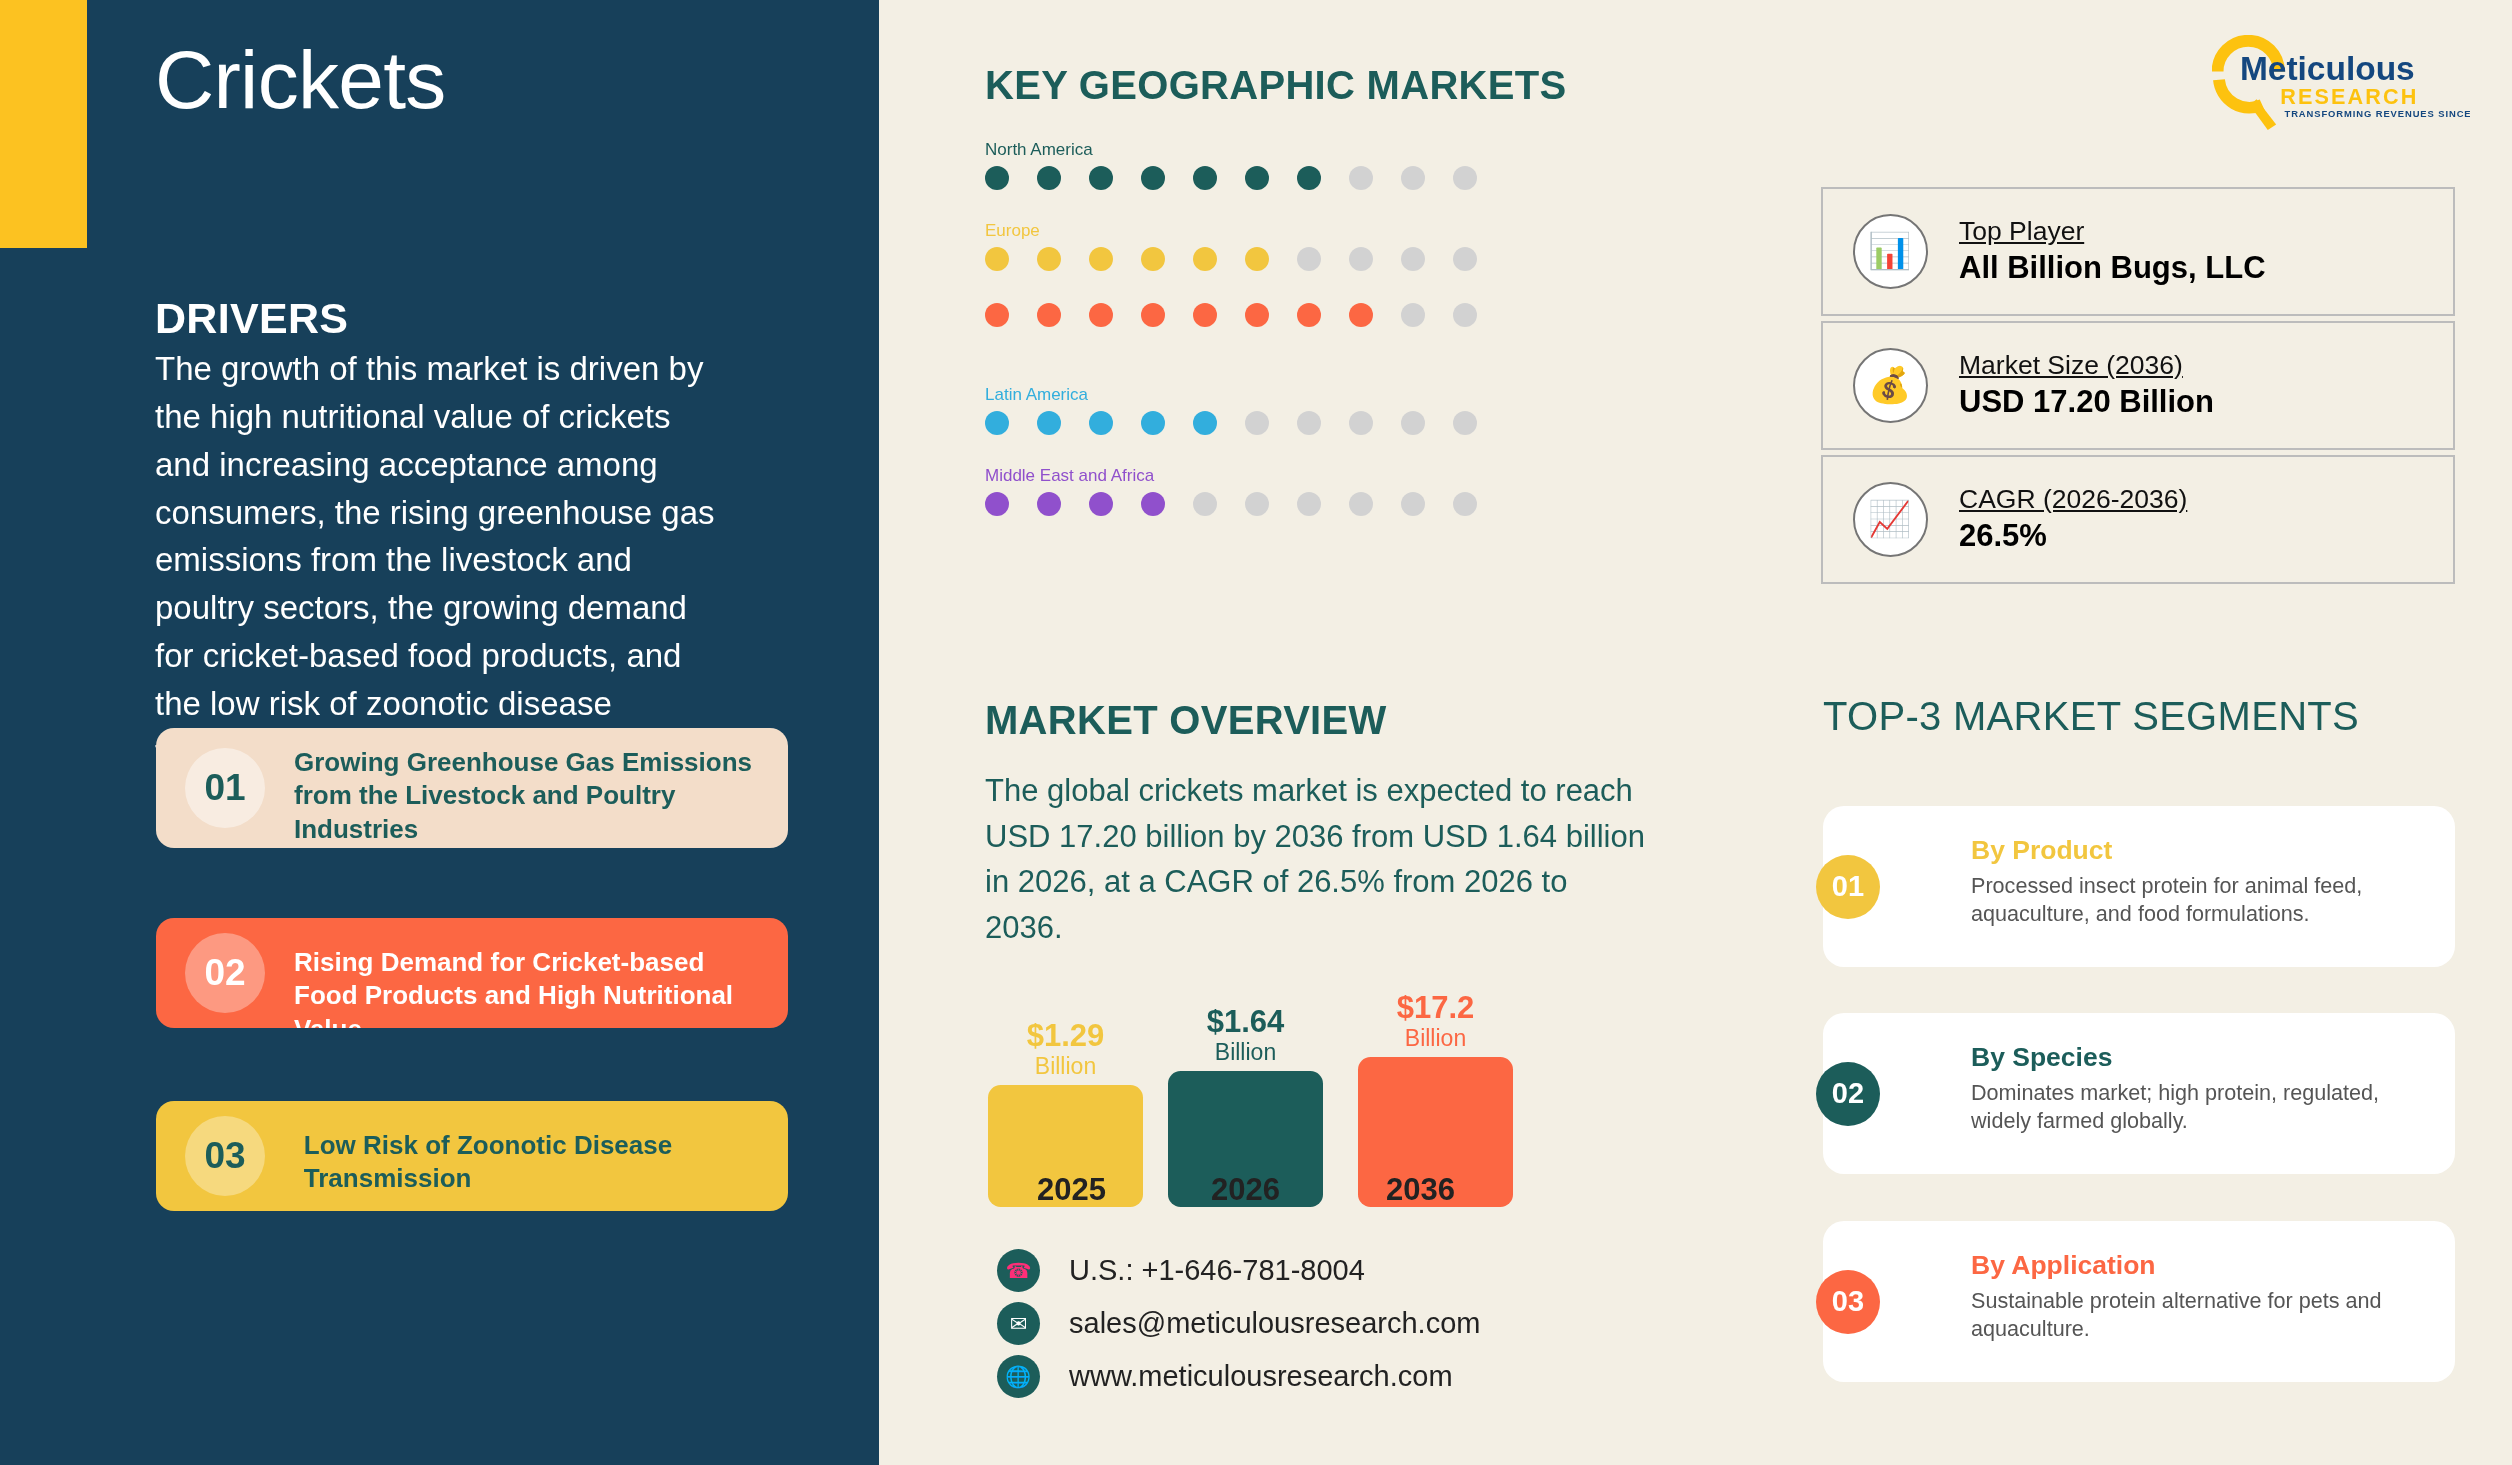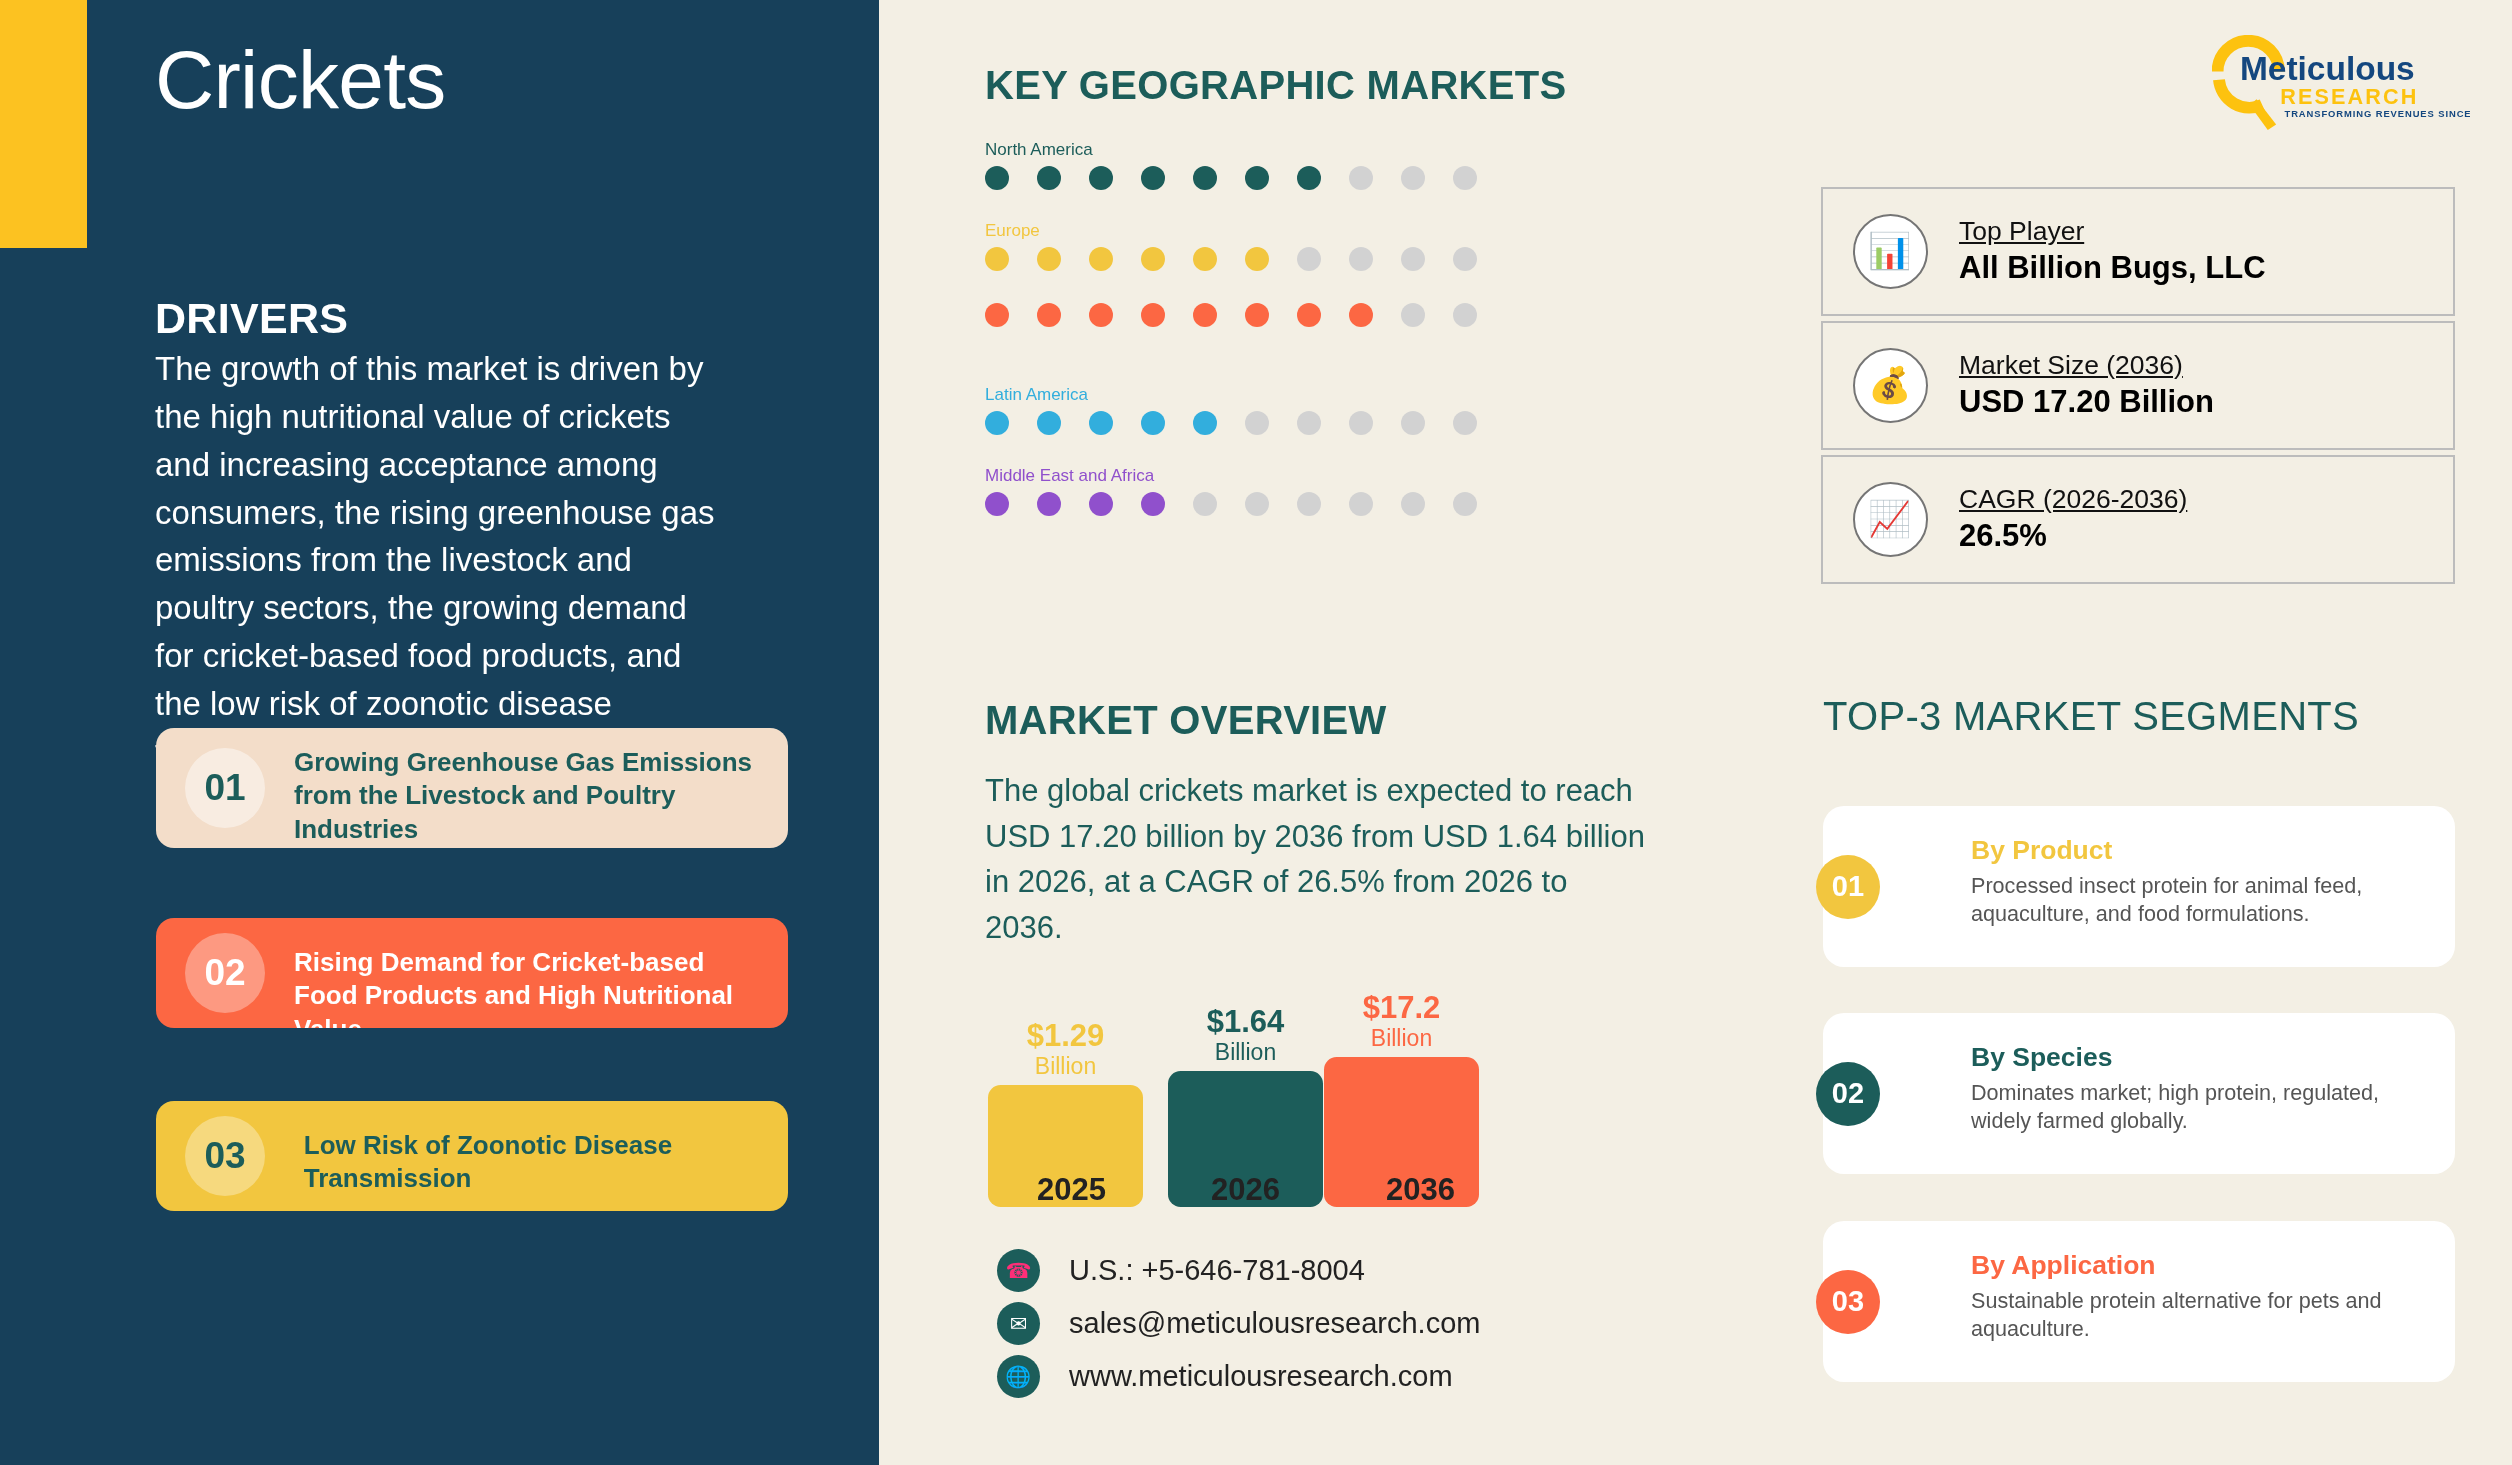--- a/index.html
+++ b/index.html
@@ -280,36 +280,36 @@
       <div class="bar-group" style="left: 3px;">
         <div class="bar-lbl-v" style="color: rgb(242, 198, 63);">$1.29</div>
         <div class="bar-lbl-u" style="color: rgb(242, 198, 63);">Billion</div>
         <div class="bar-rect" style="height: 122px; background: rgb(242, 198, 63); margin-top: 5.6px;"></div>
       </div>
       <div class="bar-group" style="left: 183px;">
         <div class="bar-lbl-v" style="color: rgb(28, 93, 90);">$1.64</div>
         <div class="bar-lbl-u" style="color: rgb(28, 93, 90);">Billion</div>
         <div class="bar-rect" style="height: 136px; background: rgb(28, 93, 90); margin-top: 5.6px;"></div>
       </div>
-      <div class="bar-group" style="left: 339px;">
+      <div class="bar-group" style="left: 373px;">
         <div class="bar-lbl-v" style="color: rgb(252, 103, 67);">$17.2</div>
         <div class="bar-lbl-u" style="color: rgb(252, 103, 67);">Billion</div>
         <div class="bar-rect" style="height: 150px; background: rgb(252, 103, 67); margin-top: 5.6px;"></div>
       </div>
     </div>
   <div id="bar-years">
       <div class="bar-year" style="left: 994px;">2025</div>
       <div class="bar-year" style="left: 1168px;">2026</div>
       <div class="bar-year" style="left: 1343px;">2036</div>
     </div>
 
   <div id="contacts">
       <div class="contact-row" style="top: 1249px;">
         <div class="contact-ic" style="color: rgb(255, 46, 120);">☎</div>
-        <div class="contact-tx">U.S.: +5-646-781-8004</div>
+        <div class="contact-tx">U.S.: +1-646-781-8004</div>
       </div>
       <div class="contact-row" style="top: 1302px;">
         <div class="contact-ic" style="color: rgb(255, 255, 255);">✉</div>
         <div class="contact-tx">sales@meticulousresearch.com</div>
       </div>
       <div class="contact-row" style="top: 1355px;">
         <div class="contact-ic" style="color: rgb(63, 195, 255);">🌐</div>
         <div class="contact-tx">www.meticulousresearch.com</div>
       </div>
     </div>

